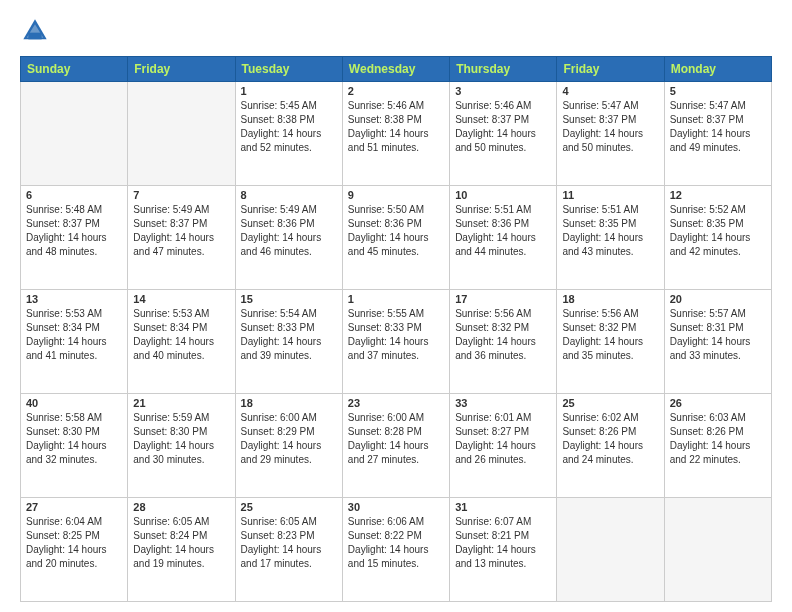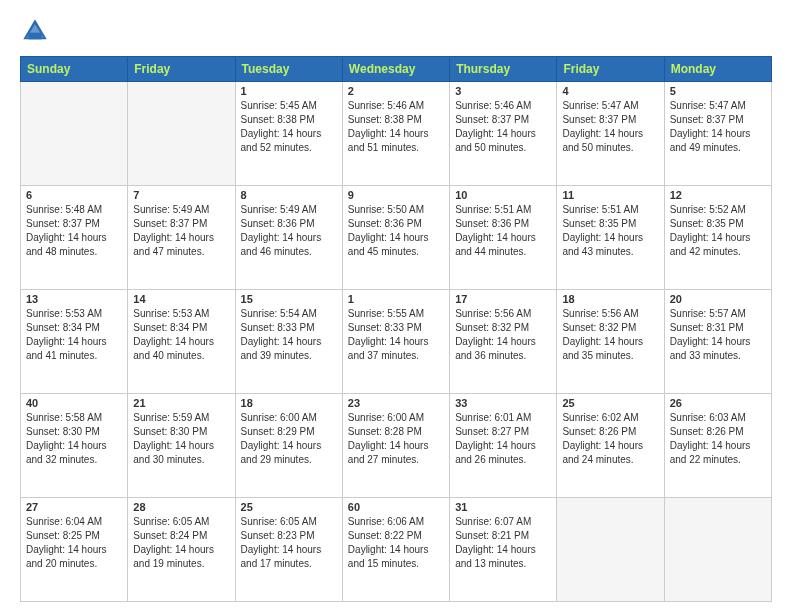--- a/index.html
+++ b/index.html
@@ -252,21 +252,21 @@
           </td>
           <td>
             <span class="day-num">28</span>
             <div class="day-detail">Sunrise: 6:05 AM<br>Sunset: 8:24 PM<br>Daylight: 14 hours and 19 minutes.</div>
           </td>
           <td>
             <span class="day-num">25</span>
             <div class="day-detail">Sunrise: 6:05 AM<br>Sunset: 8:23 PM<br>Daylight: 14 hours and 17 minutes.</div>
           </td>
           <td>
-            <span class="day-num">60</span>
+            <span class="day-num">30</span>
             <div class="day-detail">Sunrise: 6:06 AM<br>Sunset: 8:22 PM<br>Daylight: 14 hours and 15 minutes.</div>
           </td>
           <td>
             <span class="day-num">31</span>
             <div class="day-detail">Sunrise: 6:07 AM<br>Sunset: 8:21 PM<br>Daylight: 14 hours and 13 minutes.</div>
           </td>
           <td class="empty"></td>
           <td class="empty"></td>
         </tr>
       </tbody>

